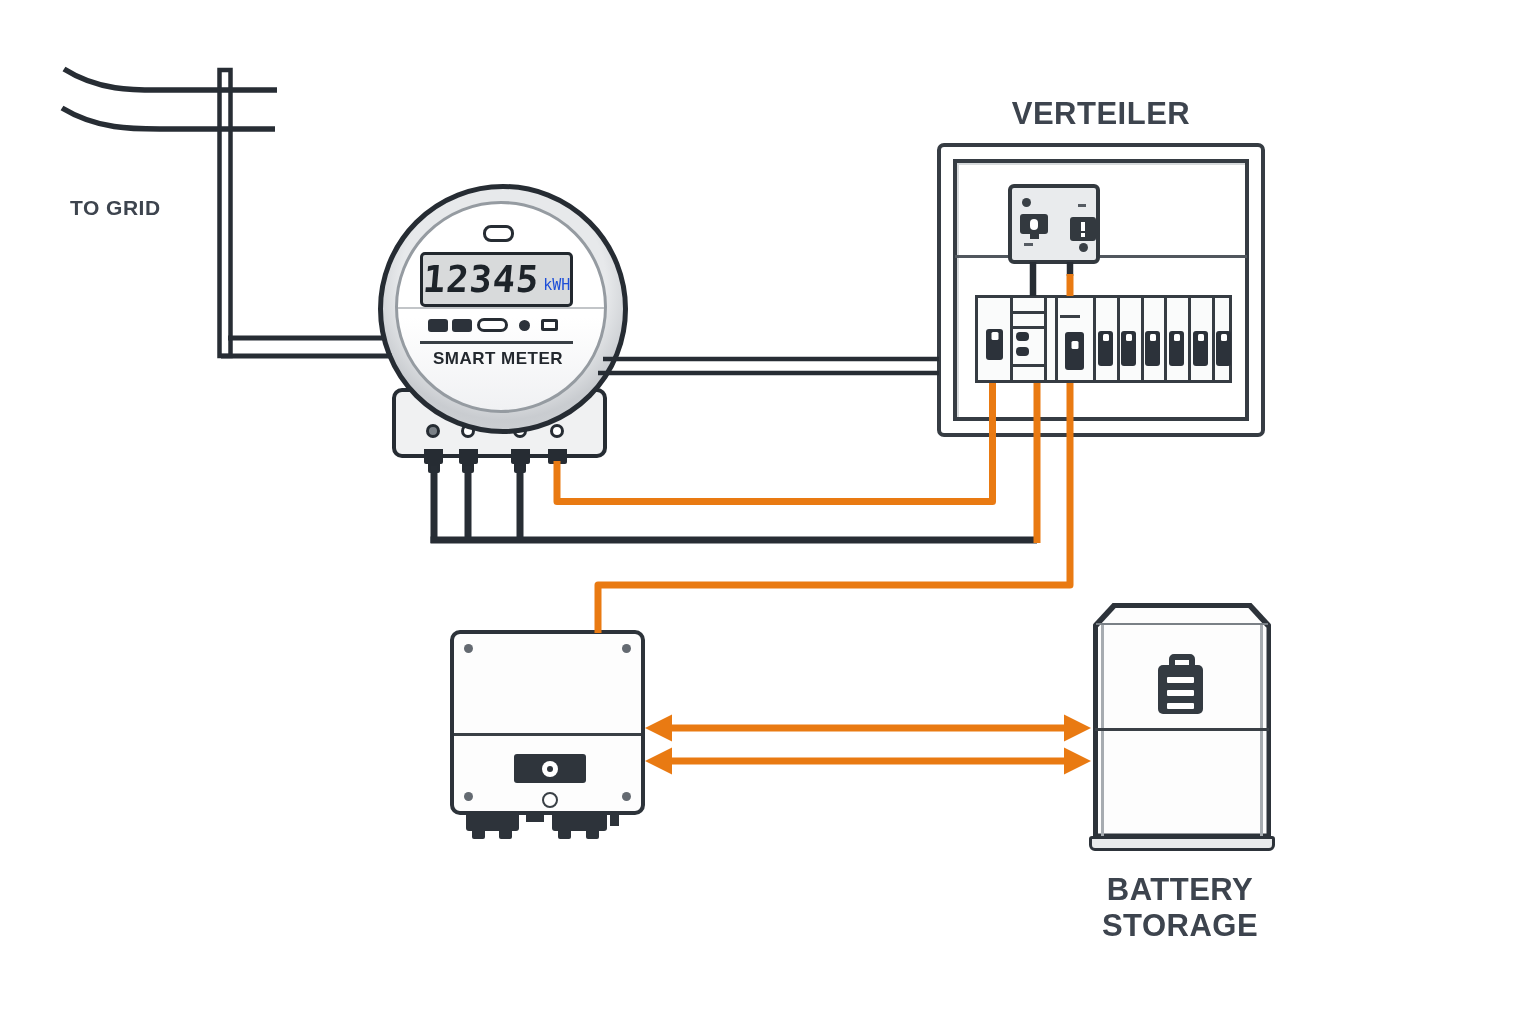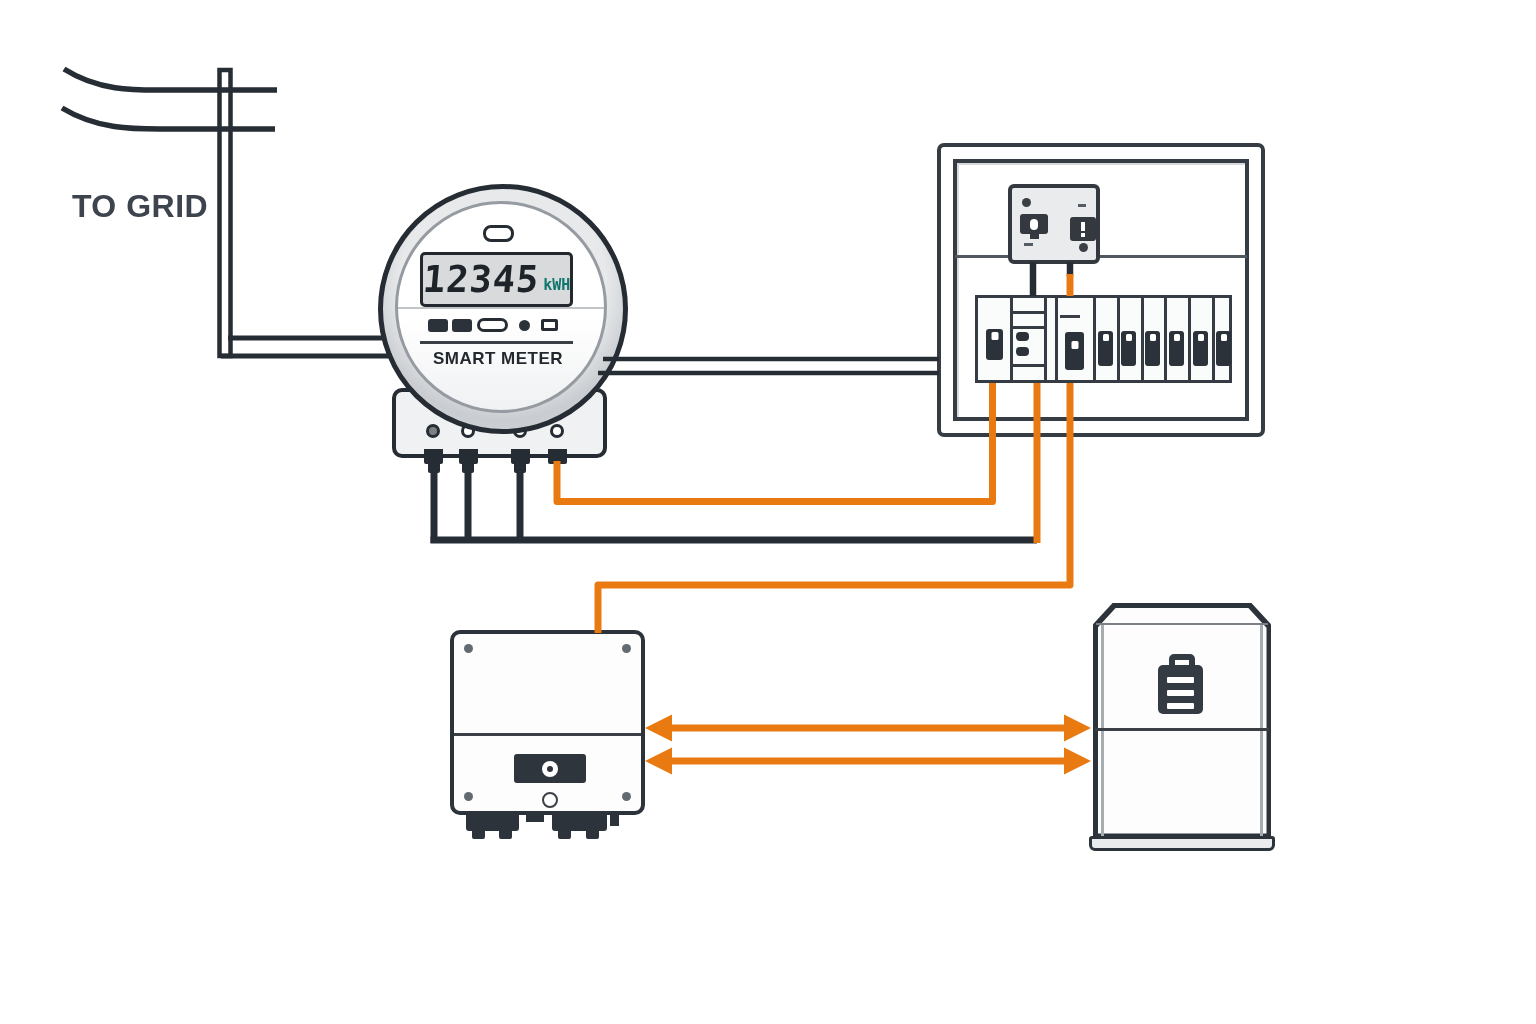--- a/index.html
+++ b/index.html
@@ -19,21 +19,21 @@
   .terminal{top:424px;width:14px;height:14px;border-radius:50%;border:3px solid #262c33;
     background:#fff;box-sizing:border-box;}
   .stub{background:#262c33;top:449px;width:19px;height:15px;border-radius:0 0 2px 2px;}
   .stub-foot{background:#262c33;top:462px;width:12px;height:11px;border-radius:0 0 2px 2px;}
   .top-tab{left:483px;top:225px;width:31px;height:17px;background:#fff;
     border:3.5px solid #262c33;border-radius:8px;box-sizing:border-box;}
   .lcd{left:420px;top:252px;width:153px;height:55px;background:#d8dadb;border:3.5px solid #22282e;
     border-radius:5px;box-sizing:border-box;display:flex;align-items:center;justify-content:center;gap:4px;}
   .lcd-digits{font-family:"DejaVu Sans Mono",monospace;font-weight:bold;font-size:37px;
     color:#1d2329;letter-spacing:1px;transform:skewX(-5deg);line-height:1;}
-  .lcd-unit{font-family:"DejaVu Sans Mono",monospace;font-weight:bold;font-size:15px;color:#0f766e;
+  .lcd-unit{font-family:"DejaVu Sans Mono",monospace;font-weight:normal;font-size:15px;color:#1d4ed8;
     margin-top:12px;line-height:1;}
   .ind-dark{background:#2c323a;top:319px;height:13px;border-radius:3px;}
   .mini-divider{left:420px;top:341px;width:153px;height:2.5px;background:#3a4046;}
   .meter-label{left:395px;top:349px;width:206px;text-align:center;font-size:17px;
     font-weight:bold;color:#23282e;letter-spacing:0.5px;}
   
   .vt-outer{left:937px;top:143px;width:328px;height:294px;border:4.5px solid #363c43;
     border-radius:7px;background:#fff;box-sizing:border-box;}
   .vt-inner{left:953px;top:159px;width:296px;height:262px;border:4px solid #363c43;
     background:#fff;box-sizing:border-box;box-shadow:inset 2px 2px 0 #d7dadc;}
@@ -78,21 +78,21 @@
   .bat-icon-body{position:absolute;left:65px;top:62px;width:45px;height:49px;
     background:#343b42;border-radius:5px;}
   .bat-bar{position:absolute;left:74px;width:27px;height:6px;background:#fff;border-radius:1px;}
   .wires{left:0;top:0;width:1536px;height:1024px;pointer-events:none;}
 </style>
 </head>
 <body>
 
 <div class="canvas">
 
-  <div class="abs label" style="left:70px;top:188px;width:140px;font-size:32px;text-align:center;">TO GRID</div>
+  <div class="abs label" style="left:70px;top:196px;width:140px;font-size:21px;">TO GRID</div>
 
   <div class="abs meter-base"></div>
   <div class="abs terminal" style="left:426px;background:#7a8086;"></div>
   <div class="abs terminal" style="left:461px;"></div>
   <div class="abs terminal" style="left:513px;"></div>
   <div class="abs terminal" style="left:550px;"></div>
   <div class="abs stub" style="left:424px;"></div>
   <div class="abs stub" style="left:459px;"></div>
   <div class="abs stub" style="left:511px;"></div>
   <div class="abs stub" style="left:548px;"></div>
@@ -112,20 +112,21 @@
   </div>
 
   <div class="abs ind-dark" style="left:428px;width:20px;"></div>
   <div class="abs ind-dark" style="left:452px;width:20px;"></div>
   <div class="abs" style="left:477px;top:318px;width:31px;height:14px;background:#fff;border:3px solid #262c33;border-radius:7px;box-sizing:border-box;"></div>
   <div class="abs" style="left:519px;top:320px;width:11px;height:11px;background:#2c323a;border-radius:50%;"></div>
   <div class="abs" style="left:541px;top:319px;width:17px;height:12px;background:#fff;border:3px solid #262c33;border-radius:2px;box-sizing:border-box;"></div>
   <div class="abs mini-divider"></div>
   <div class="abs meter-label">SMART METER</div>
 
+  <div class="abs label big-label" style="left:937px;top:96px;width:328px;">VERTEILER</div>
   <div class="abs vt-outer"></div>
   <div class="abs vt-inner"></div>
   <div class="abs vt-rail"></div>
 
   <div class="abs vt-panel">
     <div class="abs screw" style="left:10px;top:10px;"></div>
     <div class="abs screw" style="right:8px;bottom:8px;"></div>
     <div class="abs" style="right:10px;top:16px;width:8px;height:3px;background:#565c63;"></div>
     <div class="abs" style="left:12px;bottom:14px;width:9px;height:3px;background:#565c63;"></div>
     <div class="abs switch" style="left:8px;top:26px;width:28px;height:20px;">
@@ -213,20 +214,21 @@
     <div class="bat-seam" style="left:8px;"></div>
     <div class="bat-seam" style="left:167px;"></div>
     <div class="bat-divider"></div>
     <div class="bat-icon-handle"></div>
     <div class="bat-icon-body"></div>
     <div class="bat-bar" style="top:74px;"></div>
     <div class="bat-bar" style="top:87px;"></div>
     <div class="bat-bar" style="top:100px;"></div>
   </div>
   <div class="abs bat-base"></div>
+  <div class="abs label big-label" style="left:1040px;top:872px;width:280px;">BATTERY STORAGE</div>
 
   <svg class="abs wires" viewBox="0 0 1536 1024">
     <g stroke="#272d34" fill="none" stroke-width="5.5">
       <rect x="219.5" y="70" width="11" height="286" fill="#ffffff" stroke-width="4.5"></rect>
       <path d="M64,69 C102,93 140,90 174,90 L277,90"></path>
       <path d="M62,108 C100,131 138,129 170,129 L275,129"></path>
       <path d="M228,338 L386,338" stroke-width="5"></path>
       <path d="M221,356 L392,356" stroke-width="5"></path>
       <path d="M603,359 L939,359" stroke-width="4.5"></path>
       <path d="M598,373 L939,373" stroke-width="4.5"></path>

